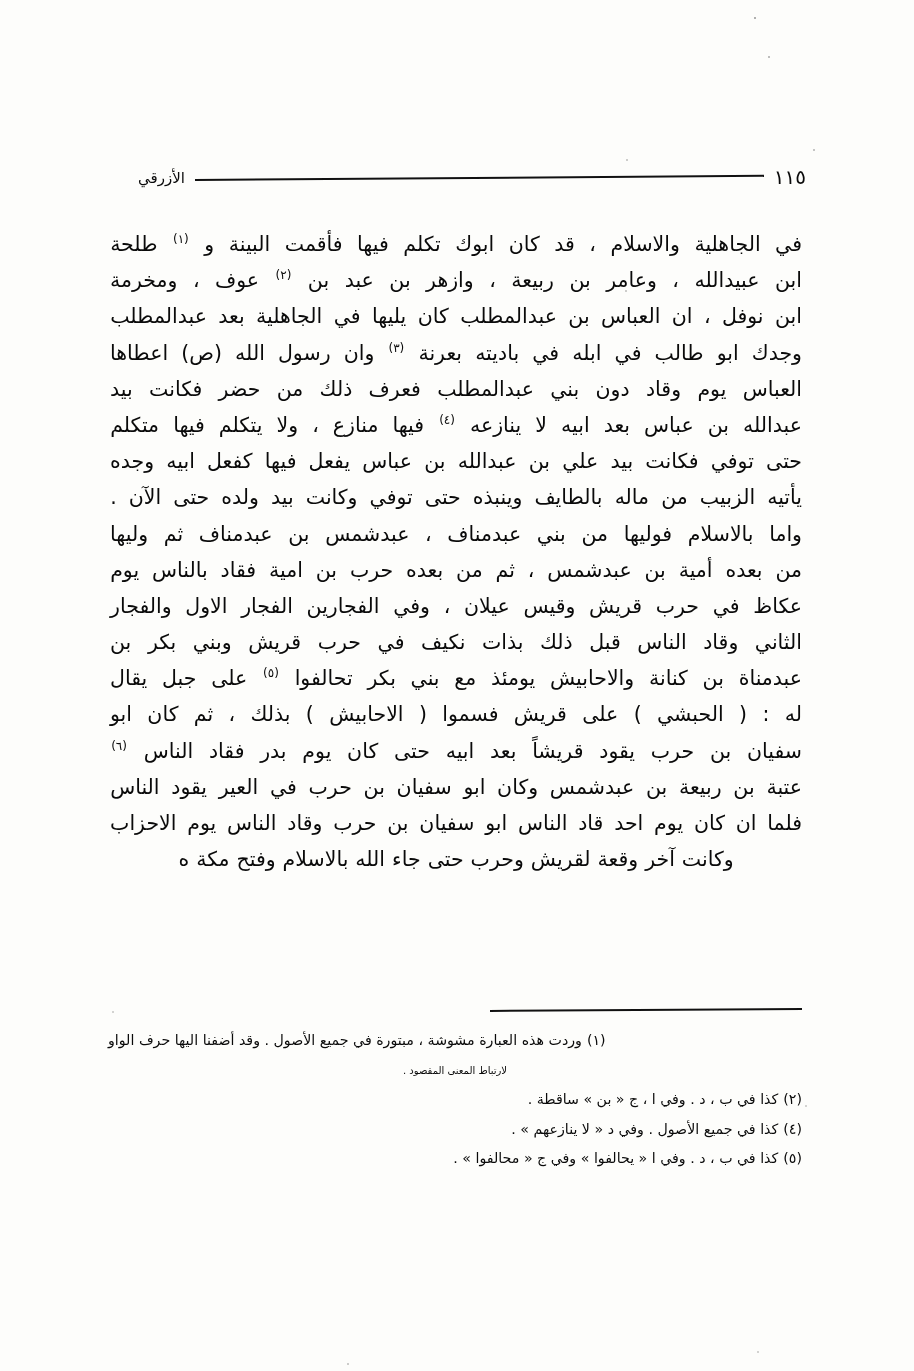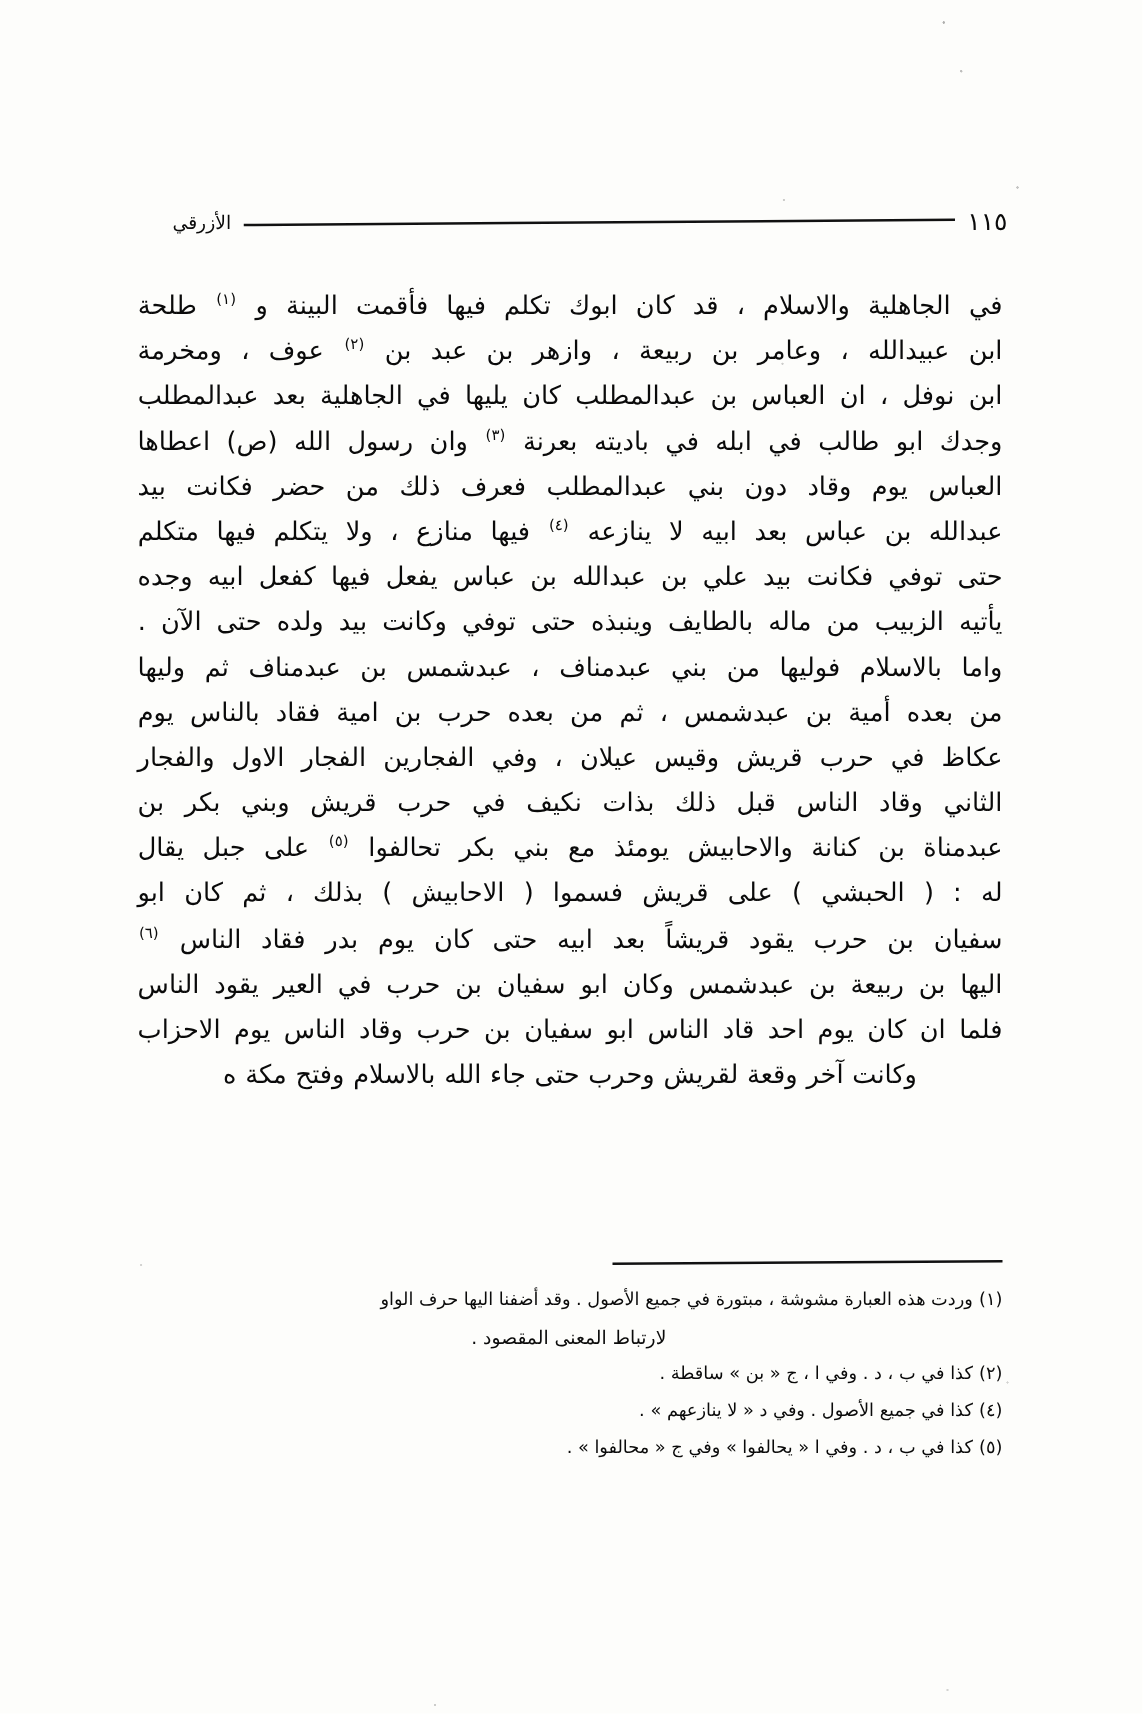--- a/index.html
+++ b/index.html
@@ -128,24 +128,24 @@
     top: 1026px;
     right: 112px;
     width: 694px;
     direction: rtl;
   }
   .fn-item {
     font-size: 14.2px;
     line-height: 29.5px;
     white-space: nowrap;
   }
-  .fn-item.right   { text-align: right; }
+  .fn-item.right   { text-align: left; }
   .fn-item.center  { text-align: right; }
   .fn-cont {
-    font-size: 15px;
+    font-size: 10px;
     line-height: 29.5px;
     text-align: center;
     white-space: nowrap;
   }
   .fn-marker { padding-left: 5px; }
 </style>
 </head>
 <body>
 
 <div class="page">
@@ -387,21 +387,21 @@
         <span class="w">ابيه</span>
         <span class="w">حتى</span>
         <span class="w">كان</span>
         <span class="w">يوم</span>
         <span class="w">بدر</span>
         <span class="w">فقاد</span>
         <span class="w">الناس</span>
         <span class="w"><sup class="fn">(٦)</sup></span>
       </div>
       <div class="body-line">
-        <span class="w">اليها</span>
+        <span class="w">عتبة</span>
         <span class="w">بن</span>
         <span class="w">ربيعة</span>
         <span class="w">بن</span>
         <span class="w">عبدشمس</span>
         <span class="w">وكان</span>
         <span class="w">ابو</span>
         <span class="w">سفيان</span>
         <span class="w">بن</span>
         <span class="w">حرب</span>
         <span class="w">في</span>

